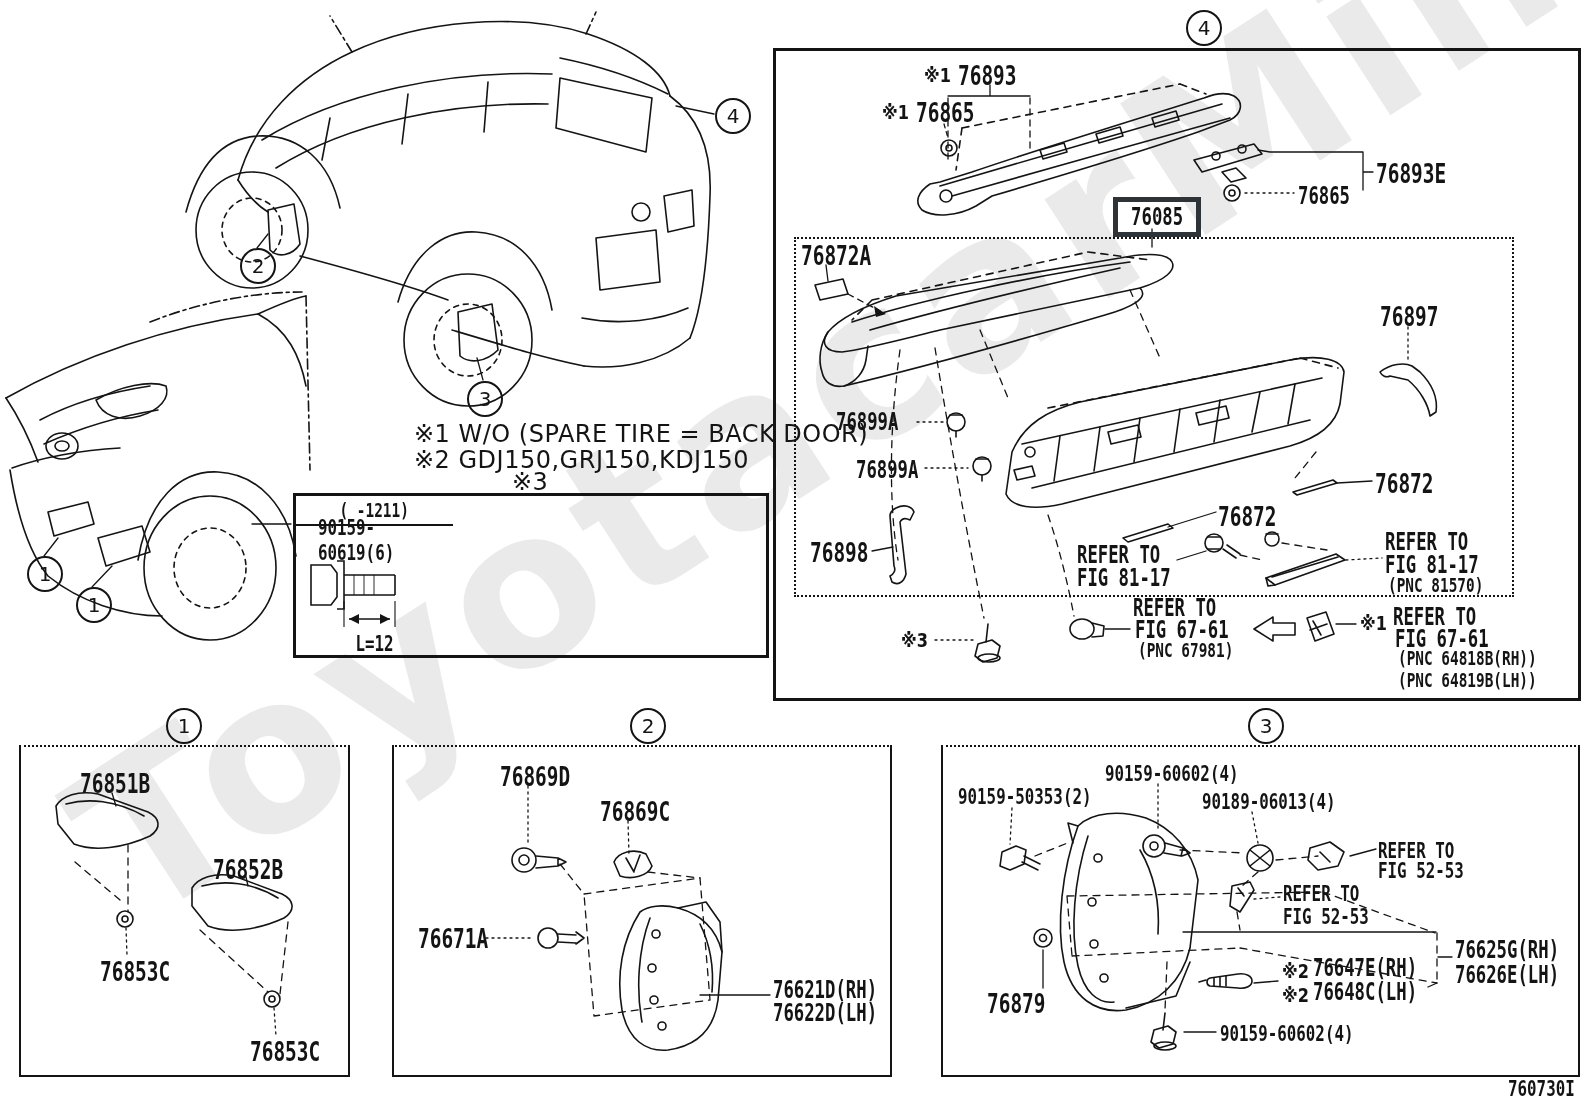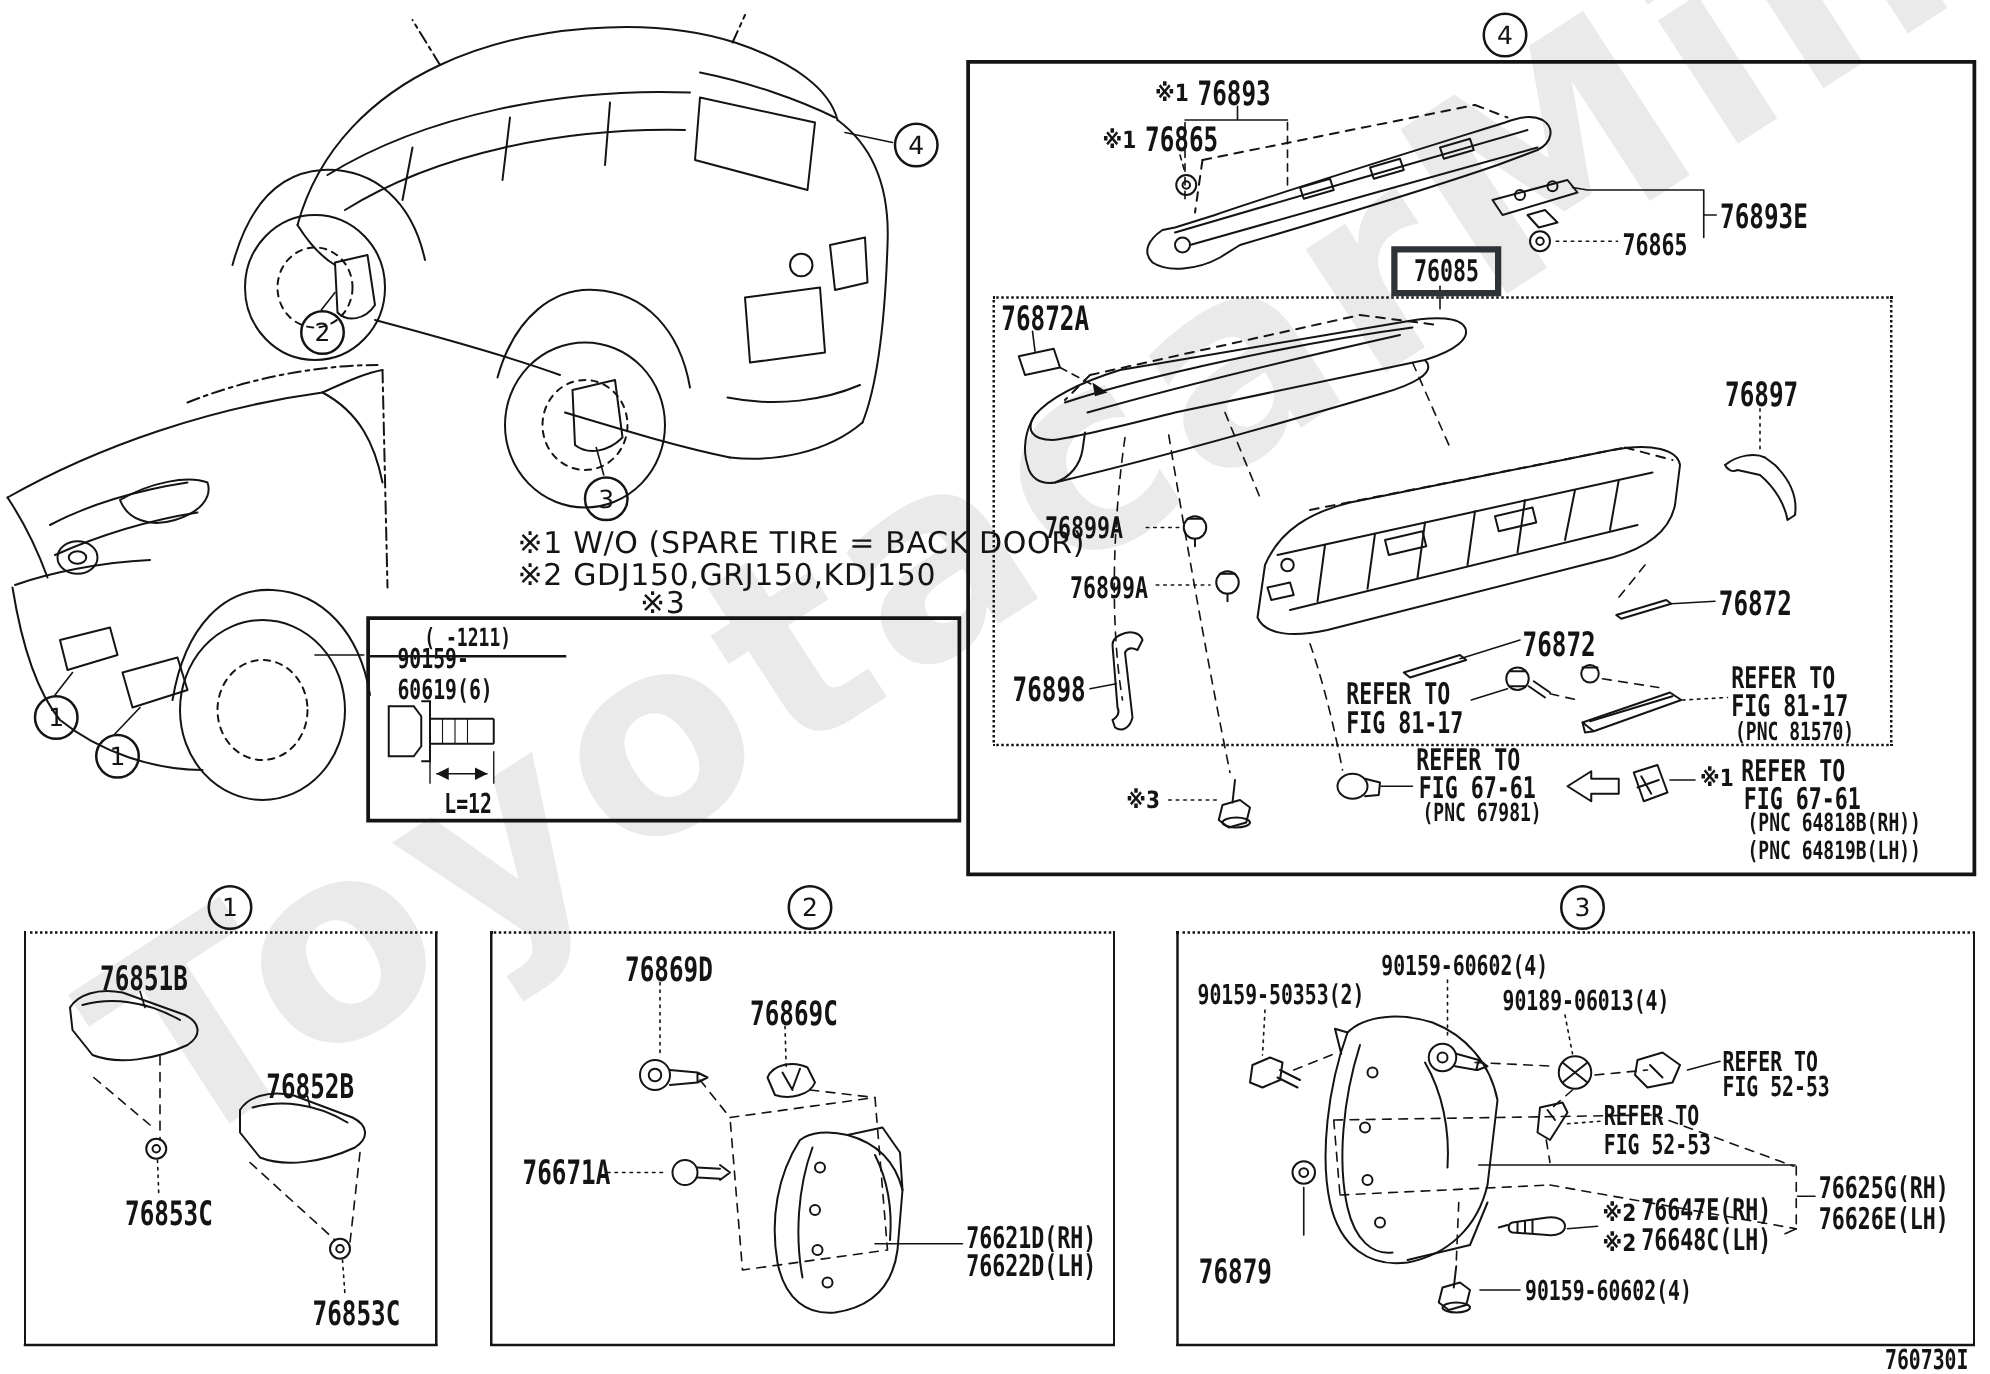--- a/index.html
+++ b/index.html
@@ -419,21 +419,21 @@
   <div class="lbl" style="left:773px; top:978px;"><span class="pn s24">76621D(RH)</span></div>
   <div class="lbl" style="left:773px; top:1001px;"><span class="pn s24">76622D(LH)</span></div>
 
   <div class="lbl" style="left:1105px;top:763px;"><span class="pn s22">90159-60602(4)</span></div>
   <div class="lbl" style="left:958px; top:786px;"><span class="pn s22">90159-50353(2)</span></div>
   <div class="lbl" style="left:1202px;top:791px;"><span class="pn s22">90189-06013(4)</span></div>
   <div class="lbl" style="left:1378px;top:840px;"><span class="pn s22">REFER TO</span></div>
   <div class="lbl" style="left:1378px;top:860px;"><span class="pn s22">FIG 52-53</span></div>
   <div class="lbl" style="left:1283px;top:883px;"><span class="pn s22">REFER TO</span></div>
   <div class="lbl" style="left:1283px;top:906px;"><span class="pn s22">FIG 52-53</span></div>
-  <div class="lbl" style="left:959px;top:990px;margin-top:14px;"><span class="pn">76879</span></div>
+  <div class="lbl" style="left:987px;top:990px;"><span class="pn">76879</span></div>
   <div class="lbl" style="left:1282px;top:962px;"><span class="pre">※2</span></div>
   <div class="lbl" style="left:1313px;top:956px;"><span class="pn s24">76647E(RH)</span></div>
   <div class="lbl" style="left:1282px;top:986px;"><span class="pre">※2</span></div>
   <div class="lbl" style="left:1313px;top:980px;"><span class="pn s24">76648C(LH)</span></div>
   <div class="lbl" style="left:1455px;top:938px;"><span class="pn s24">76625G(RH)</span></div>
   <div class="lbl" style="left:1455px;top:963px;"><span class="pn s24">76626E(LH)</span></div>
   <div class="lbl" style="left:1220px;top:1023px;"><span class="pn s22">90159-60602(4)</span></div>
 
   <div class="lbl docid" style="left:1508px;top:1078px;"><span class="pn s22">760730I</span></div>
 

